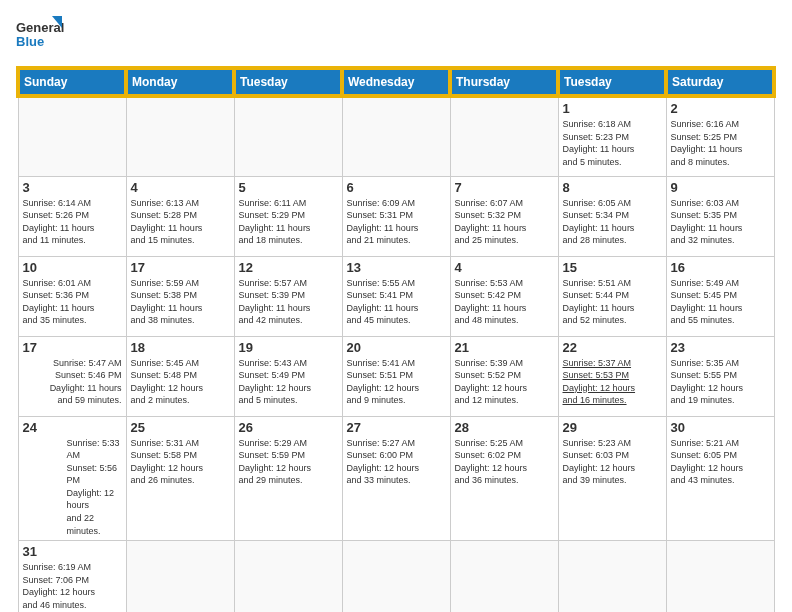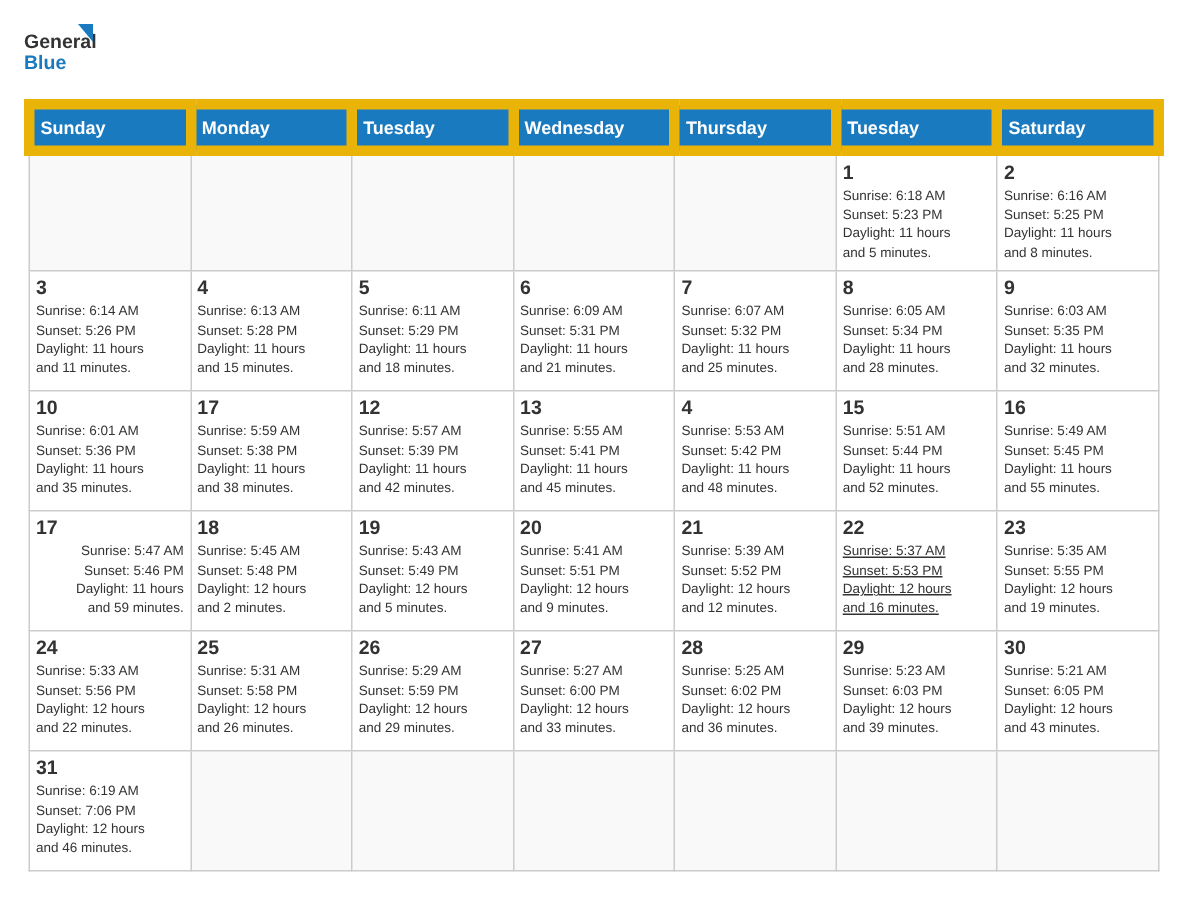--- a/index.html
+++ b/index.html
@@ -40,21 +40,21 @@
       table-layout: fixed;
       margin-top: 6px;
     }
     .calendar th {
       background: #1a7abf;
       color: #fff;
       font-size: 12px;
       font-weight: bold;
       padding: 5px 4px;
       text-align: left;
-      border: 7px solid #eab308;
+      border: 4px solid #eab308;
     }
     .calendar td {
       border: 1px solid #ccc;
       vertical-align: top;
       padding: 3px 4px;
       font-size: 9.5px;
       color: #333;
       height: 80px;
     }
     .day-number {
@@ -270,21 +270,21 @@
           <div class="day-number">23</div>
           <div class="day-info" style="white-space: pre-line;">Sunrise: 5:35 AM
 Sunset: 5:55 PM
 Daylight: 12 hours
 and 19 minutes.</div>
         </td>
       </tr>
       <tr>
         <td>
           <div class="day-number">24</div>
-          <div class="day-info" style="white-space: pre-line;">Sunrise: 5:33 AM
+          <div class="day-info" style="white-space: pre-line; margin-left: 44px;">Sunrise: 5:33 AM
 Sunset: 5:56 PM
 Daylight: 12 hours
 and 22 minutes.</div>
         </td>
         <td>
           <div class="day-number">25</div>
           <div class="day-info" style="white-space: pre-line;">Sunrise: 5:31 AM
 Sunset: 5:58 PM
 Daylight: 12 hours
 and 26 minutes.</div>

